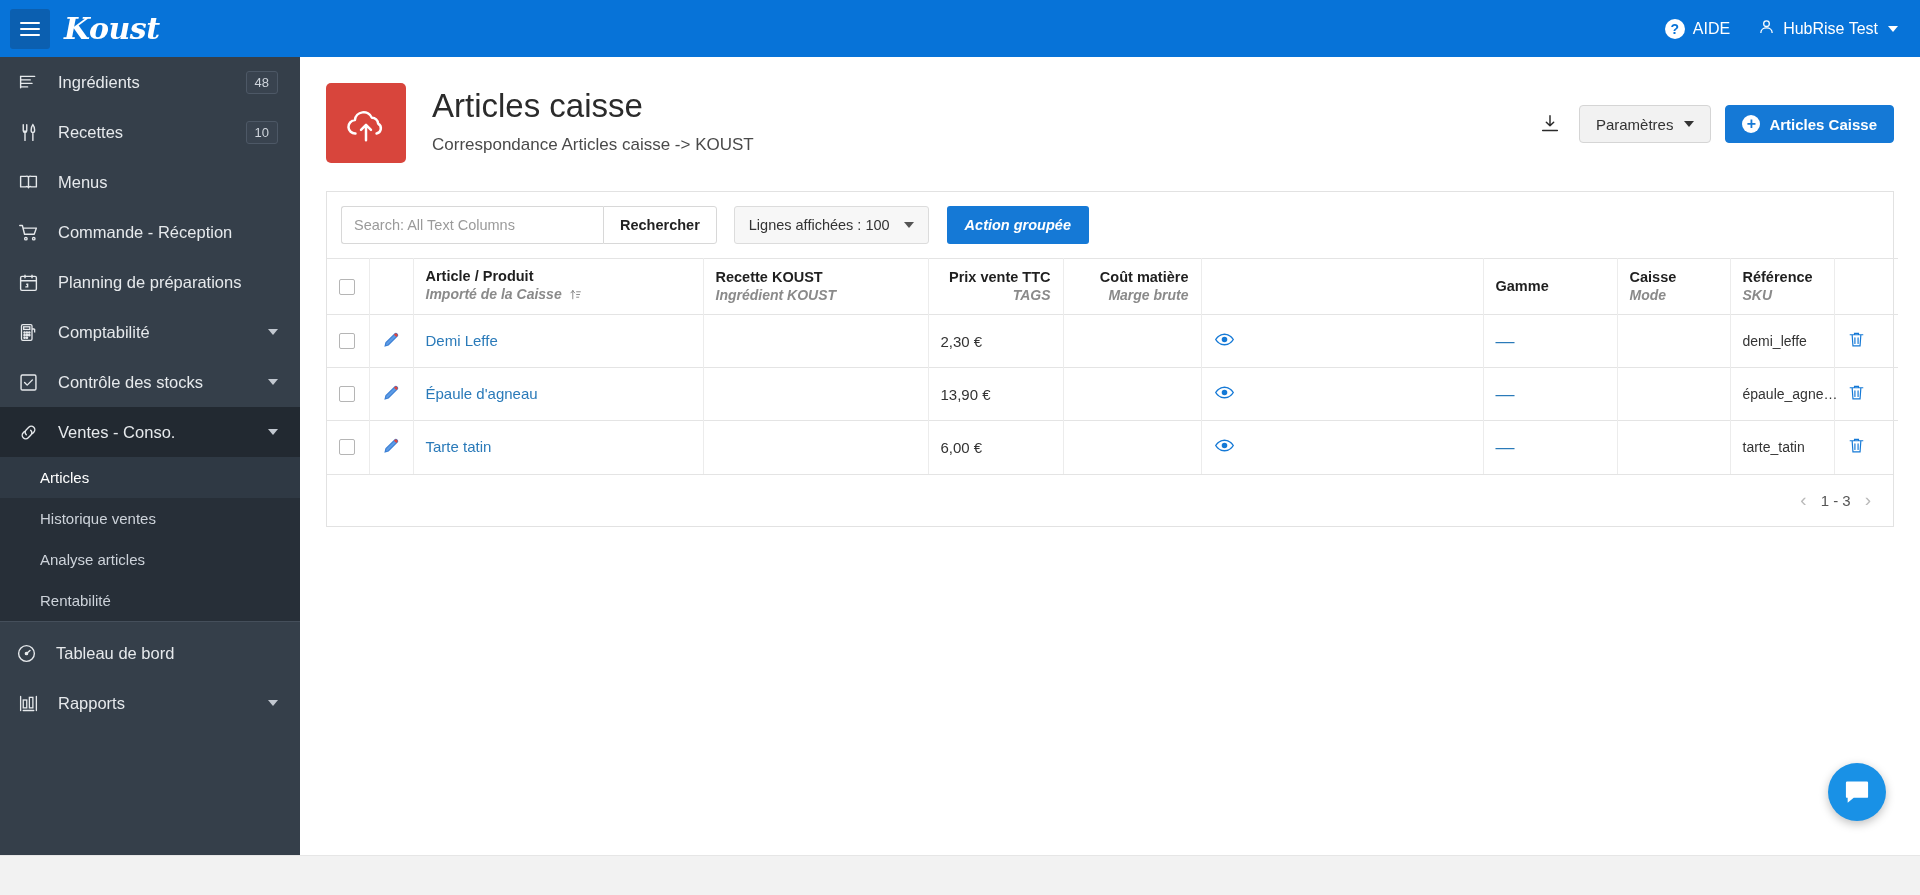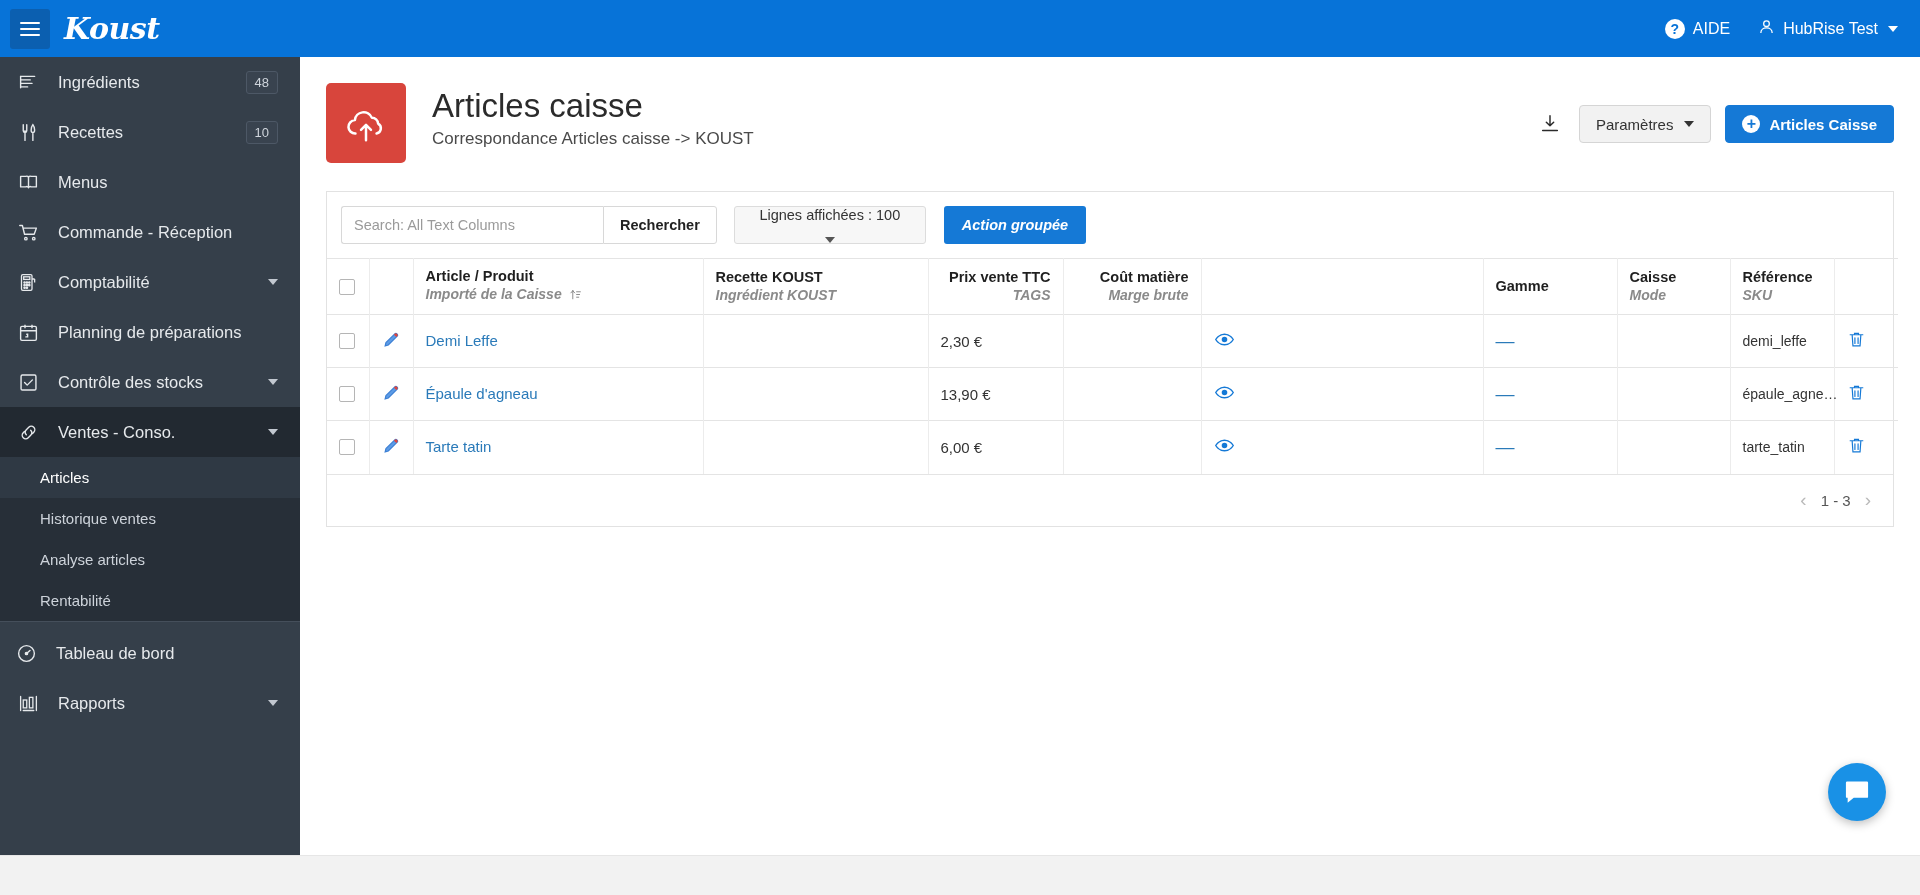--- a/index.html
+++ b/index.html
@@ -98,21 +98,21 @@
     padding: 26px 26px 0 26px;
   }
   .page-icon {
     width: 80px; height: 80px; min-width: 80px;
     background: #d8453c; border-radius: 5px;
     display: flex; align-items: center; justify-content: center;
     margin-right: 26px;
   }
   .page-title-wrap { padding-top: 4px; }
   .page-title { font-size: 33px; font-weight: 400; color: #2b2b2b; line-height: 1.15; }
-  .page-sub { font-size: 17px; color: #4a4a4a; margin-top: 4px; }
+  .page-sub { font-size: 17px; color: #4a4a4a; margin-top: 10px; }
   .header-actions { margin-left: auto; display: flex; align-items: center; gap: 14px; padding-top: 22px; }
   .icon-btn { width: 30px; height: 30px; display: flex; align-items: center; justify-content: center; cursor: pointer; color: #2b2b2b; }
   .btn {
     display: inline-flex; align-items: center; gap: 9px;
     height: 38px; padding: 16px 16px;
     font-size: 15px; border-radius: 4px;
     cursor: pointer; white-space: nowrap;
   }
   .btn-default { background: #f2f2f2; border: 1px solid #d5d5d5; color: #333; }
   .btn-primary { background: #1579d6; border: 1px solid #1579d6; color: #fff; font-weight: bold; }
@@ -148,21 +148,21 @@
     border-radius: 0 3px 3px 0;
     font-size: 14.5px; font-weight: bold; color: #222;
     cursor: pointer; font-family: "Liberation Sans", sans-serif;
   }
   .rows-select {
     margin-left: 17px;
     height: 38px; min-width: 192px;
     border: 1px solid #dcdcdc; background: #f7f7f7;
     border-radius: 3px; padding: 0 14px;
     display: flex; align-items: center; justify-content: space-between;
-    font-size: 14.5px; color: #333; cursor: pointer; gap: 14px; flex-direction: column;
+    font-size: 14.5px; color: #333; cursor: pointer; gap: 14px;
   }
   .sel-chev {
     width: 0; height: 0;
     border-left: 5px solid transparent; border-right: 5px solid transparent;
     border-top: 6px solid #555;
   }
   .group-btn {
     margin-left: 18px; height: 38px; padding: 0 18px;
     background: #1579d6; border: none; border-radius: 3px;
     color: #fff; font-size: 14.5px; font-weight: bold;
@@ -280,51 +280,51 @@
 
     <div class="nav-item">
       <span class="ico">
         <svg width="21" height="21" viewBox="0 0 24 24" fill="none" stroke="currentColor" stroke-width="1.6" stroke-linecap="round" stroke-linejoin="round">
           <path d="M2 4h3l2.5 10h11L21 7H6"></path>
             <circle cx="9" cy="19" r="1.4"></circle>
             <circle cx="18" cy="19" r="1.4"></circle>
         </svg>
       </span>
       <span class="label">Commande - Réception</span>
+    </div>
+
+    <div class="nav-item">
+      <span class="ico">
+        <svg width="21" height="21" viewBox="0 0 24 24" fill="none" stroke="currentColor" stroke-width="1.6">
+          <rect x="3" y="5" width="18" height="16" rx="1.5"></rect>
+            <path d="M3 10h18M8 3v4M16 3v4"></path>
+          <path d="M9 17h2v-3h-1" stroke-linecap="round"></path>
+        </svg>
+      </span>
+      <span class="label">Planning de préparations</span>
     </div>
 
     <div class="nav-item">
       <span class="ico">
         <svg width="21" height="21" viewBox="0 0 24 24" fill="none" stroke="currentColor" stroke-width="1.5">
           <rect x="4" y="3" width="12" height="18" rx="1.5"></rect>
             <rect x="6.5" y="5.5" width="7" height="3"></rect>
           <circle cx="7.5" cy="12" r=".8" fill="currentColor"></circle>
             <circle cx="10.2" cy="12" r=".8" fill="currentColor"></circle>
           <circle cx="12.9" cy="12" r=".8" fill="currentColor"></circle>
             <circle cx="7.5" cy="15" r=".8" fill="currentColor"></circle>
           <circle cx="10.2" cy="15" r=".8" fill="currentColor"></circle>
             <circle cx="12.9" cy="15" r=".8" fill="currentColor"></circle>
           <circle cx="7.5" cy="18" r=".8" fill="currentColor"></circle>
             <circle cx="10.2" cy="18" r=".8" fill="currentColor"></circle>
           <path d="M16 8h3M19 8v4"></path>
         </svg>
       </span>
       <span class="label">Comptabilité</span>
       <span class="nav-chev"></span>
-    </div>
-
-    <div class="nav-item">
-      <span class="ico">
-        <svg width="21" height="21" viewBox="0 0 24 24" fill="none" stroke="currentColor" stroke-width="1.6">
-          <rect x="3" y="5" width="18" height="16" rx="1.5"></rect>
-            <path d="M3 10h18M8 3v4M16 3v4"></path>
-          <path d="M9 17h2v-3h-1" stroke-linecap="round"></path>
-        </svg>
-      </span>
-      <span class="label">Planning de préparations</span>
     </div>
 
     <div class="nav-item">
       <span class="ico">
         <svg width="21" height="21" viewBox="0 0 24 24" fill="none" stroke="currentColor" stroke-width="1.6">
           <rect x="3.5" y="3.5" width="17" height="17" rx="1.5"></rect>
             <path d="M7.5 12l3 3 6-6" stroke-linecap="round" stroke-linejoin="round"></path>
         </svg>
       </span>
       <span class="label">Contrôle des stocks</span>

